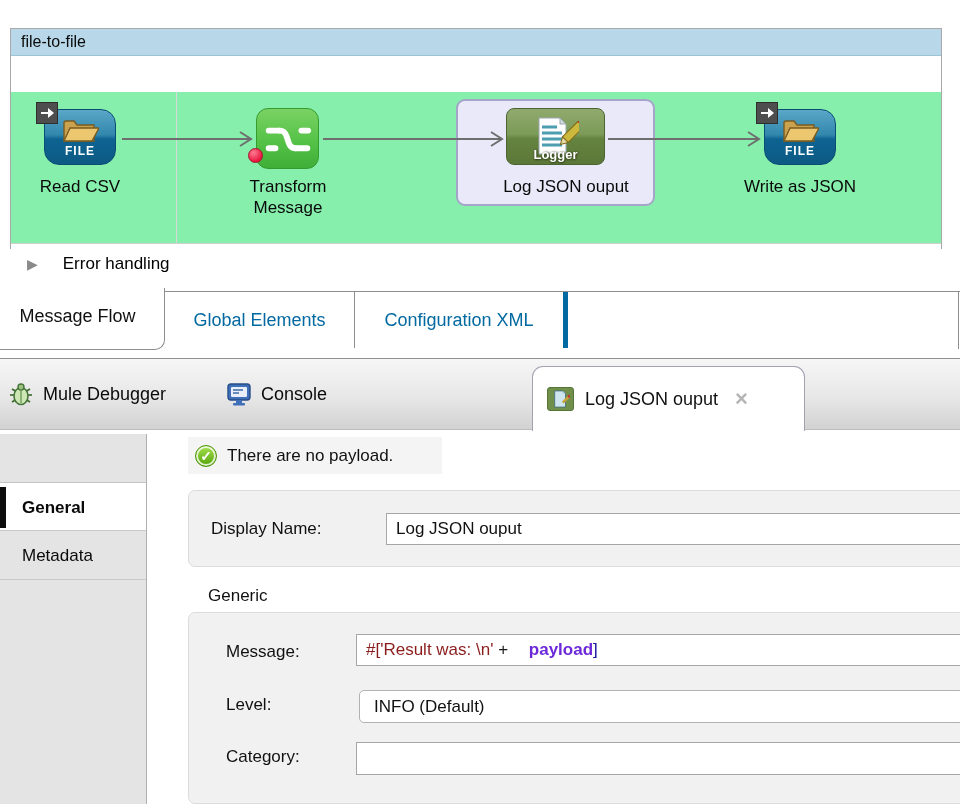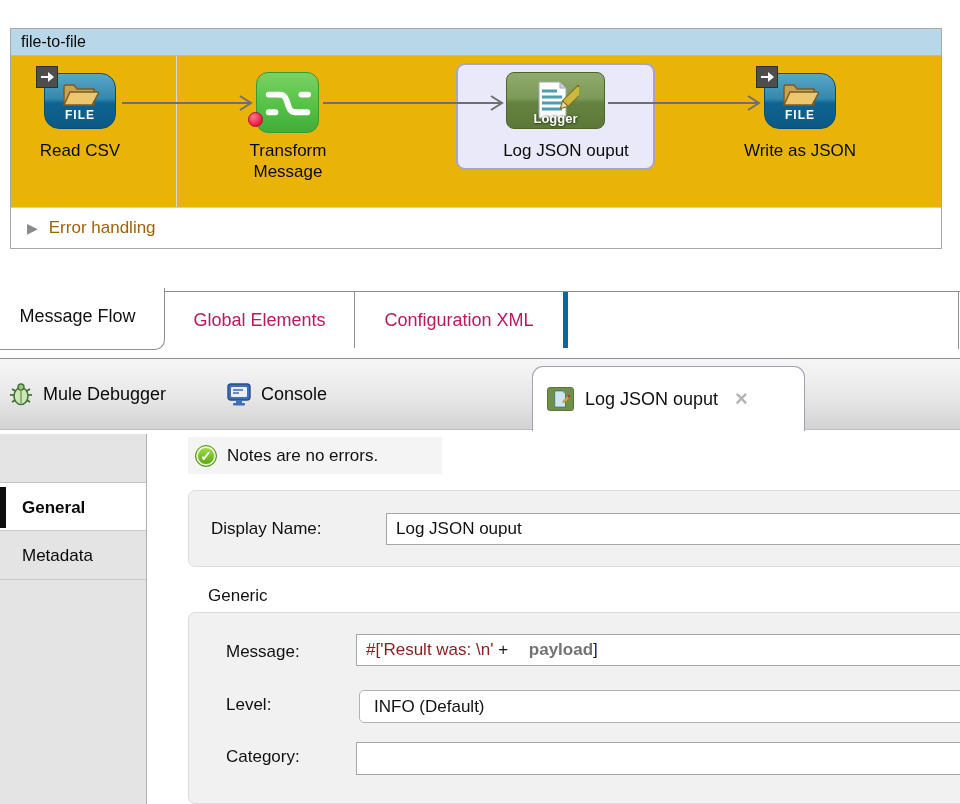--- a/index.html
+++ b/index.html
@@ -5,21 +5,21 @@
   * { margin:0; padding:0; box-sizing:border-box; }
   html,body { width:960px; height:804px; overflow:hidden; background:#fff;
               font-family:"Liberation Sans", sans-serif; color:#111; }
   .abs { position:absolute; }
 
   
   #flow-container { left:10px; top:28px; width:932px; height:221px;
                     border:1px solid #a9a9a9; background:#fff; }
   #flow-header { height:27px; background:#b8d8e9; border-bottom:1px solid #9dc3d6;
                  font-size:16px; line-height:26px; padding-left:10px; color:#0a0a0a; }
-  #flow-canvas { position:relative; height:151px; background:#eab308; }
+  #flow-canvas { position:relative; height:151px; background:#86efac;margin-top:36px; }
   #lane-divider { position:absolute; left:165px; top:0; width:1px; height:100%; background:#d8d8d8; }
 
   .node { position:absolute; }
   .node-label { position:absolute; text-align:center; font-size:17px; line-height:21px; color:#0a0a0a; }
 
   
   .file-icon { position:absolute; width:72px; height:56px; border-radius:15px;
     background:linear-gradient(180deg,#5aa7c8 0%,#3287ad 46%,#0e6391 54%,#0c5a84 100%);
     border:1px solid #0a4d73; display:flex; flex-direction:column; align-items:center; justify-content:center; }
   .file-icon .file-word { color:#fff; font-weight:bold; font-size:12px; letter-spacing:1px; margin-top:1px; }
@@ -41,27 +41,27 @@
     font-weight:bold; font-size:13px; text-shadow:0 1px 2px #33421c, 1px 0 2px #33421c; }
 
   #selection-box { position:absolute; left:445px; top:7px; width:199px; height:107px;
     background:#e9e9fa; border:2px solid #a5a5c9; border-radius:9px; }
 
   .flow-arrow { position:absolute; height:16px; }
 
   #flow-error { height:41px; border-top:1px solid #cfcfcf; background:#fff;
     display:flex; align-items:center; gap:11px; padding-left:16px; }
   #error-twisty { color:#8a8a8a; font-size:14px; font-family:"DejaVu Sans",sans-serif; }
-  #error-label { font-size:17px; color:#a16207; }
+  #error-label { font-size:17px; color:#000000;margin-left:14px; }
 
   
   #etab-topline { left:165px; top:291px; width:795px; height:1px; background:#8e8e8e; }
   #etab-rightline { left:958px; top:291px; width:1px; height:58px; background:#8e8e8e; }
   .etab { position:absolute; top:292px; height:56px; line-height:56px; text-align:center;
-          font-size:18px; color:#be185d; }
+          font-size:18px; color:#0369a1; }
   #etab-active { left:-10px; top:288px; width:175px; height:62px; line-height:56px;
     background:#fff; border:1px solid #8e8e8e; border-top:none;
     border-radius:0 0 10px 10px; z-index:3; text-align:center; font-size:18px; }
   #etab-global   { left:165px; width:190px; border-right:1px solid #8e8e8e; }
   #etab-config   { left:355px; width:213px; border-right:5px solid #0369a1; }
 
   
   #sash { left:0; top:358px; width:960px; height:1px; background:#8f8f8f; }
   #viewbar { left:0; top:359px; width:960px; height:71px;
     background:linear-gradient(180deg,#f6f6f6 0%,#e7e7e7 55%,#d2d2d2 100%);
@@ -110,21 +110,21 @@
   .field-label { position:absolute; left:37px; font-size:17px; }
   #message-label { top:29px; } #level-label { top:82px; } #category-label { top:134px; }
   #message-input { left:167px; top:21px; width:608px; height:32px; }
   #level-combo { position:absolute; left:170px; top:77px; width:605px; height:33px;
     background:#fff; border:1px solid #b2b2b2; border-radius:5px;
     font-size:17px; display:flex; align-items:center; padding-left:14px; }
   #category-input { left:167px; top:129px; width:608px; height:33px; }
 
   .expr-str { color:#8b1d1d; }
   .expr-op  { color:#1a1a1a; }
-  .expr-kw  { color:#737373; font-weight:bold;padding-left:16px; }
+  .expr-kw  { color:#6d28d9; font-weight:bold;padding-left:16px; }
   .expr-br  { color:#14149e; }
   .expr-pre { color:#8b1d1d; }
 </style>
 </head>
 <body>
 
 <div class="abs" id="flow-container">
   <div id="flow-header">
     <span>file-to-file</span>
   </div>
@@ -295,21 +295,21 @@
     </div>
     <div class="side-item">
       <span>Metadata</span>
     </div>
   </div>
 
   <div id="props-main">
 
     <div id="status-band">
       <span class="check-icon">✓</span>
-      <span id="status-text">Notes are no errors.</span>
+      <span id="status-text">There are no payload.</span>
     </div>
 
     <div class="group-box" id="display-group">
       <span id="display-label">Display Name:</span>
       <div class="text-input" id="display-input">
         <span>Log JSON ouput</span>
       </div>
     </div>
 
     <div id="generic-title">Generic</div>

